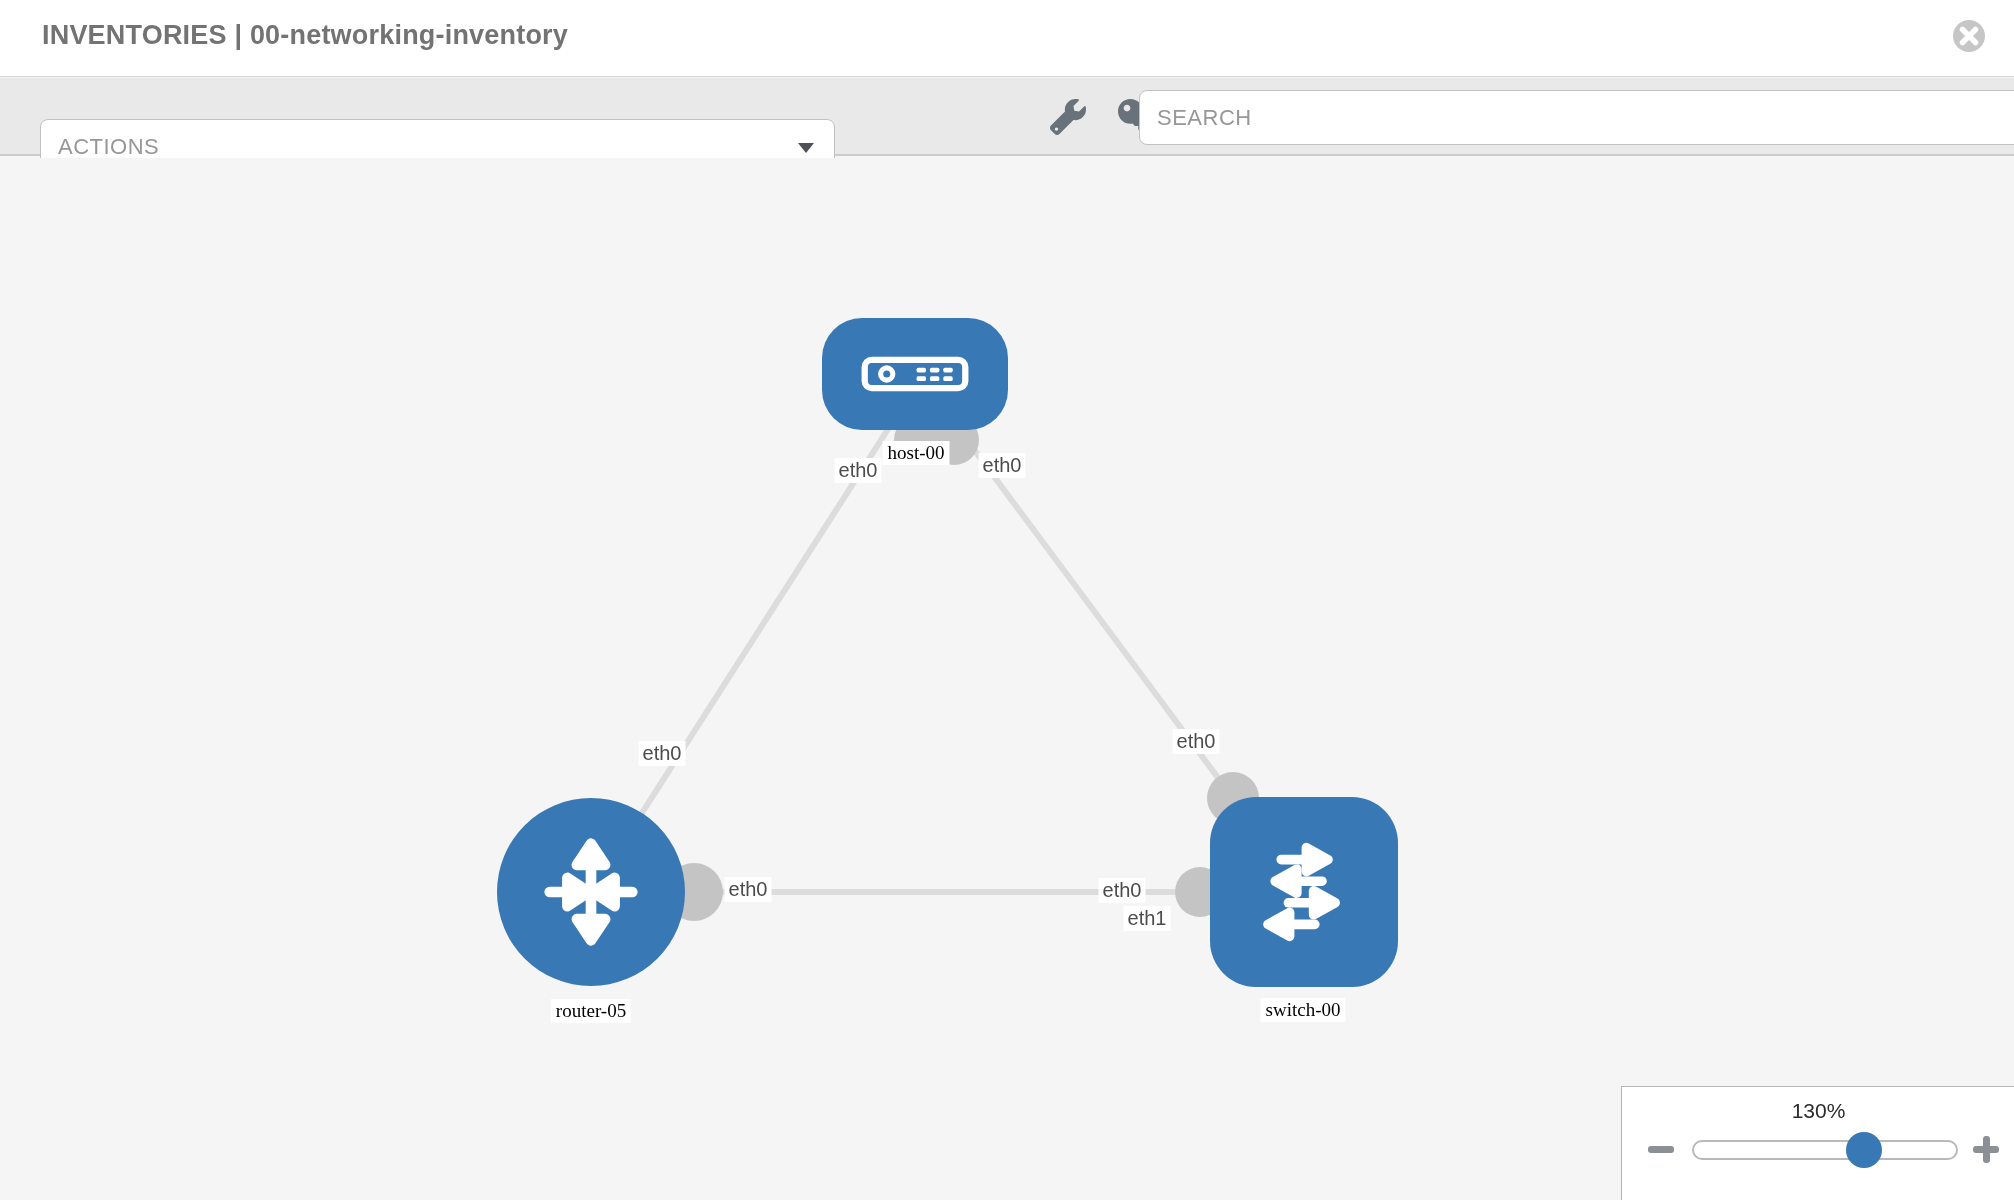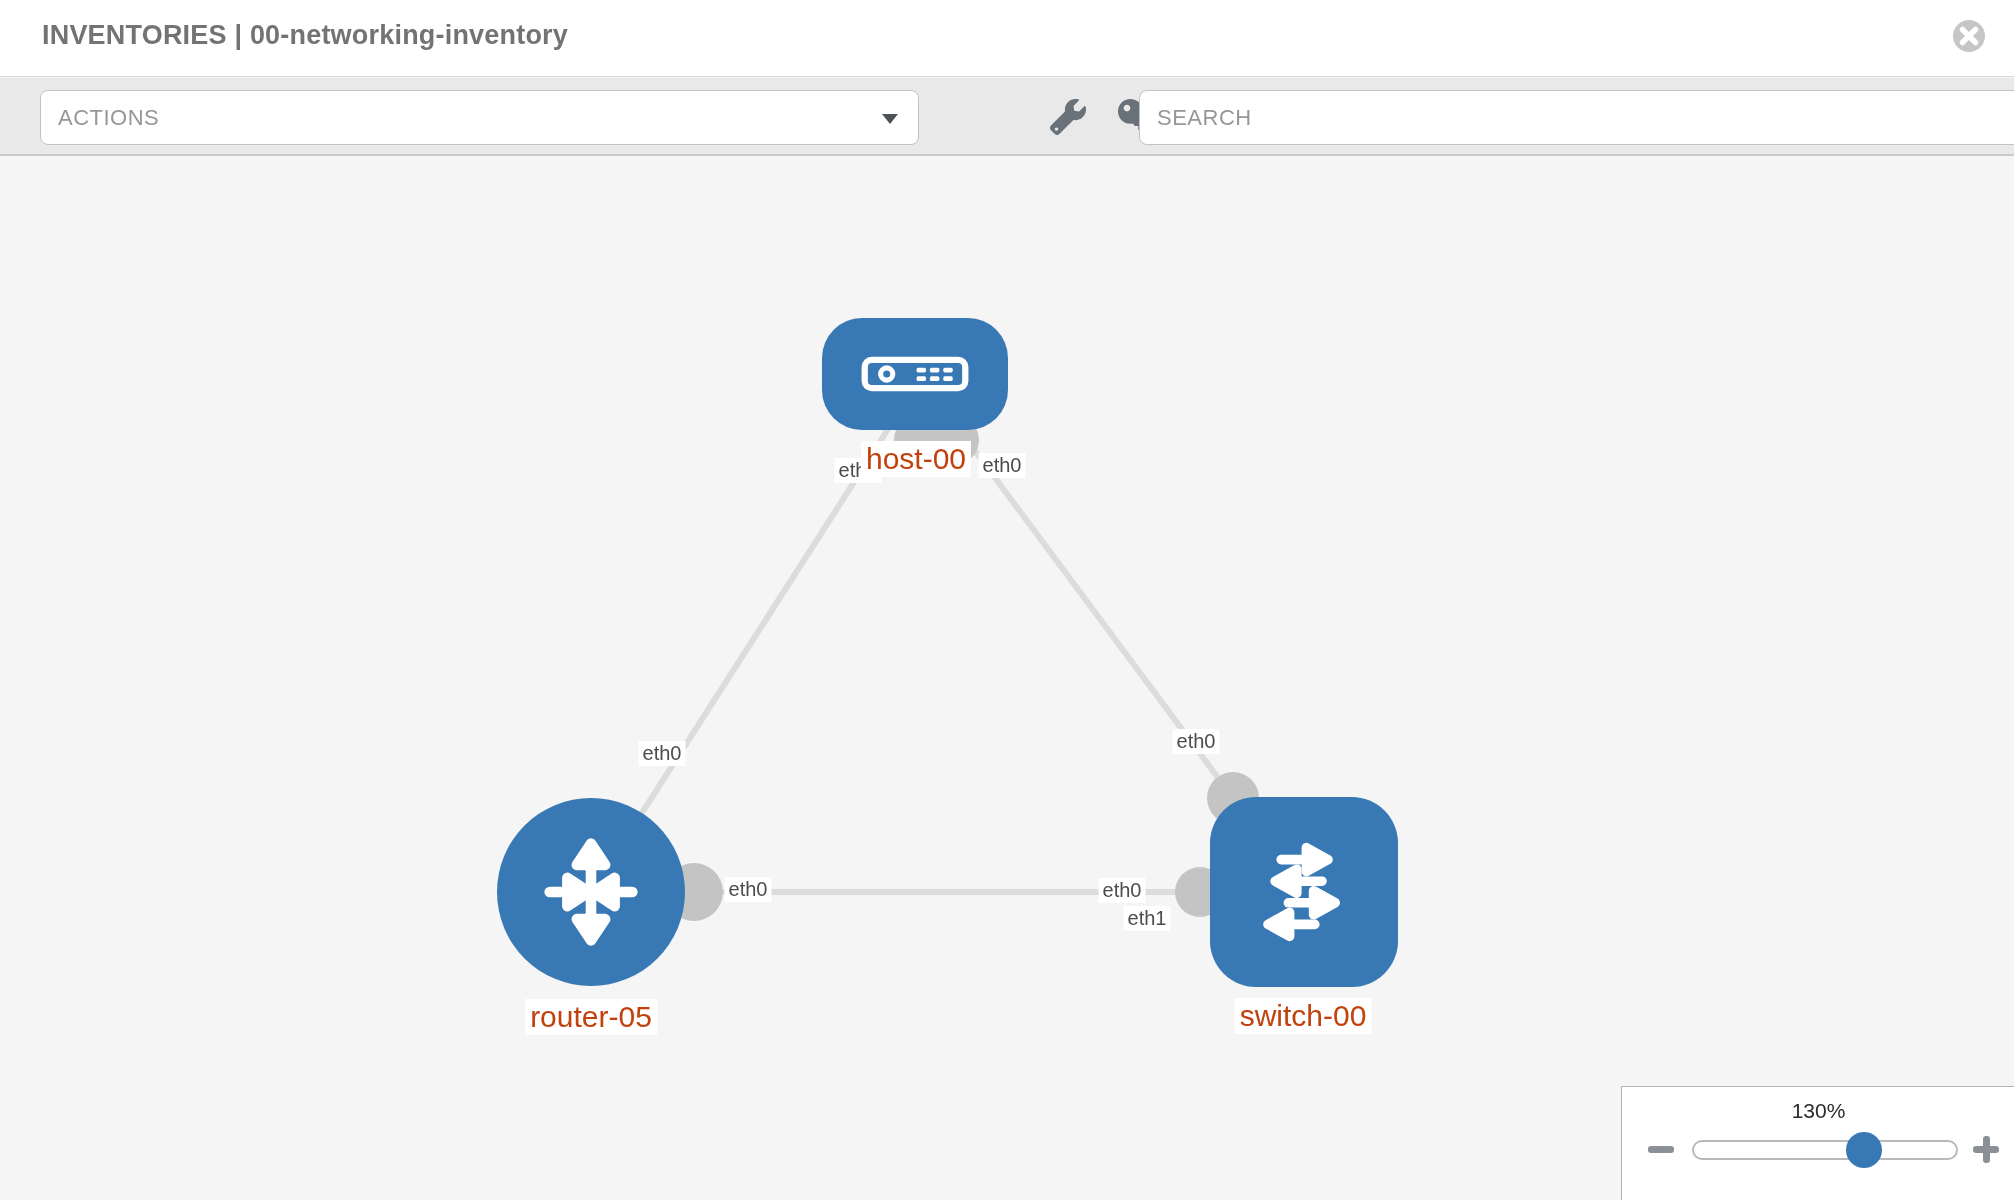--- a/index.html
+++ b/index.html
@@ -15,41 +15,41 @@
 
   
   .toolbar{position:absolute;left:0;top:78px;width:2014px;height:78px;background:#e9e9e9;
            border-bottom:2px solid #cbcbcb;}
   .dropdown{position:absolute;top:12px;height:55px;background:#ffffff;border:1px solid #c2c2c2;
             border-radius:8px;cursor:pointer;}
   .dropdown .dd-label{position:absolute;left:17px;top:0;line-height:53px;font-size:22px;color:#979797;letter-spacing:.5px;}
   .caret{position:absolute;right:20px;top:23px;width:0;height:0;
          border-left:8px solid transparent;border-right:8px solid transparent;
          border-top:10px solid #4d5258;}
-  .dd-actions{left:40px;width:879px;}
+  .dd-actions{left:40px;width:795px;margin-top:29px;}
   .dd-search{left:1139px;width:947px;}
   .tool-icon{position:absolute;top:21px;width:36px;height:36px;color:#69727a;cursor:pointer;}
   .tool-icon svg{width:100%;height:100%;fill:currentColor;}
   .icon-wrench{left:1050px;}
   .icon-key{left:1118px;}
 
   
   .canvas{position:absolute;left:0;top:158px;width:2014px;height:1042px;background:#f5f5f5;}
   .edges-svg{position:absolute;left:0;top:0;z-index:1;}
   .edge{stroke:#dcdcdc;stroke-width:6;}
   .connector{fill:#c4c4c4;}
 
   .node{position:absolute;z-index:2;background:#3878b4;cursor:pointer;}
   .node svg{position:absolute;left:50%;top:50%;transform:translate(-50%,-50%);}
   .node-host{left:822px;top:160px;width:186px;height:112px;border-radius:40px;}
   .node-router{left:497px;top:640px;width:188px;height:188px;border-radius:50%;}
   .node-switch{left:1210px;top:639px;width:188px;height:190px;border-radius:46px;}
 
   .node-label{position:absolute;z-index:4;transform:translateX(-50%);background:#ffffff;
-              padding:1px 5px;font-size:30px;color:#c2410c;white-space:nowrap;}
+              padding:1px 5px;font-size:19px;color:#000000;white-space:nowrap;font-family:Liberation Serif, serif;}
   .if-label{position:absolute;z-index:3;transform:translateX(-50%);background:#ffffff;
             padding:1px 4px;font-size:20px;color:#4c4c4c;white-space:nowrap;}
   .if-front{z-index:4;margin-top:28px;}
 
   
   .zoom-panel{position:absolute;left:1621px;top:928px;width:394px;height:115px;z-index:5;
               background:#ffffff;border:1px solid #b5b5b5;border-right:none;padding-left:16px;}
   .zoom-level{position:absolute;left:0;top:12px;width:100%;text-align:center;font-size:21px;color:#2b2b2b;}
   .zoom-row{position:absolute;left:0;top:42px;width:100%;height:40px;}
   .zoom-minus,.zoom-plus{position:absolute;top:0;width:28px;height:40px;cursor:pointer;}

